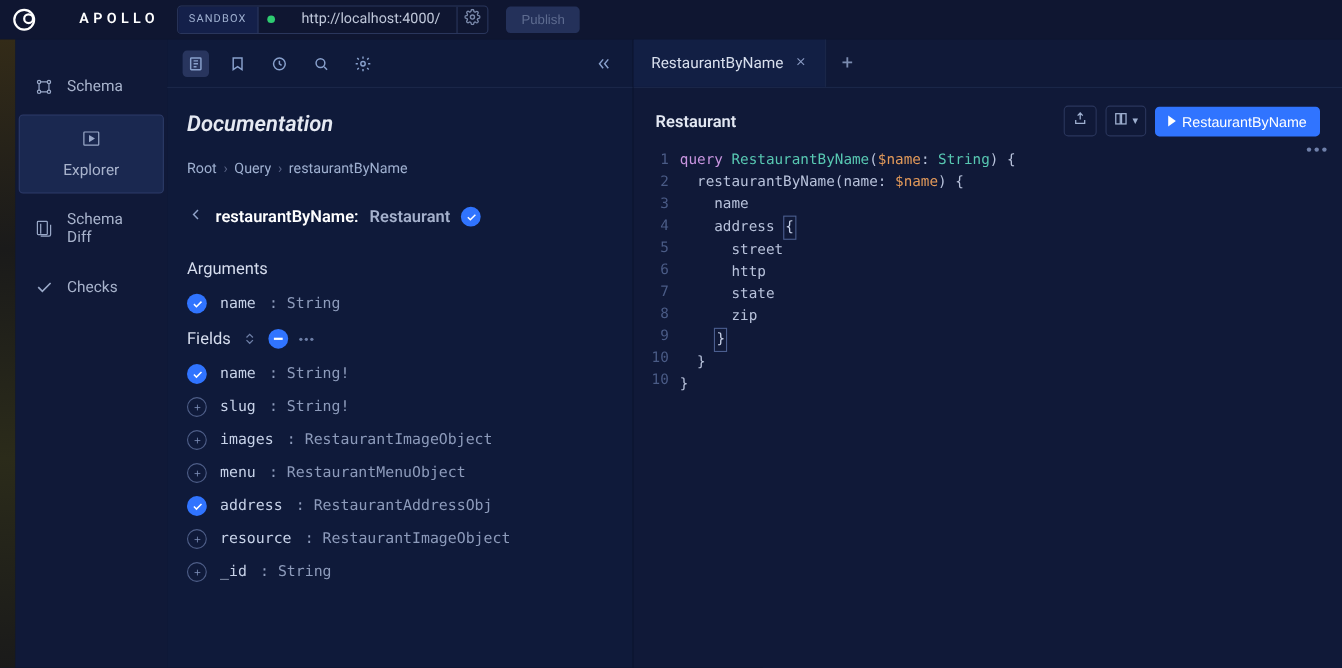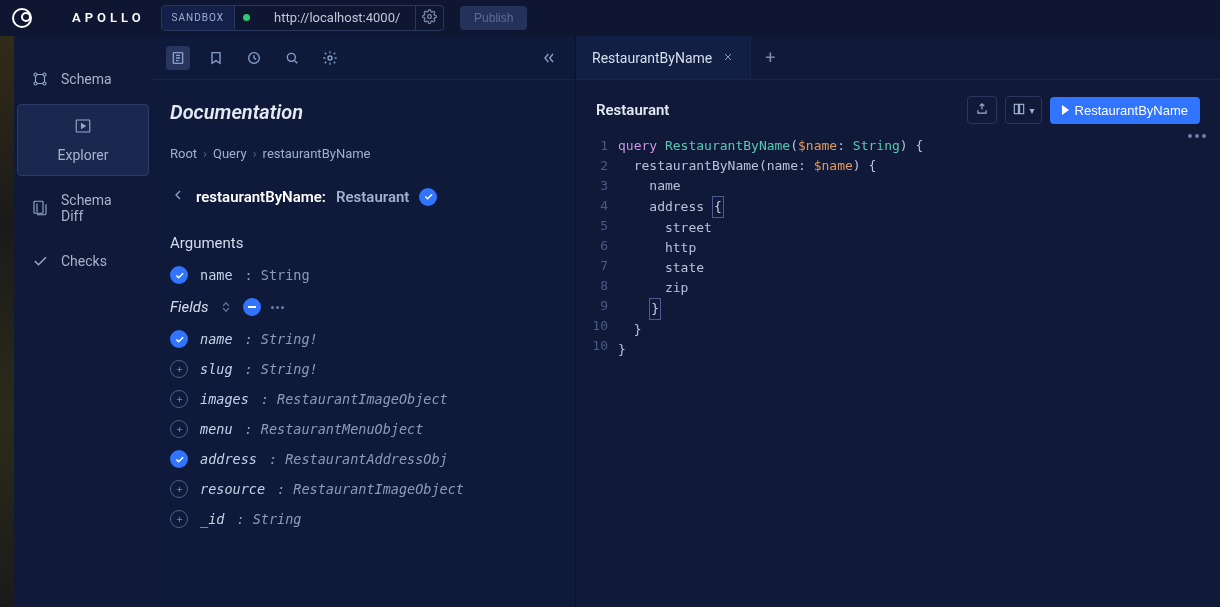--- a/index.html
+++ b/index.html
@@ -88,21 +88,21 @@
 .check-badge svg{width:11px;height:11px;color:#fff;}
 .sec-head{color:#d6ddee;font-size:15px;margin-bottom:14px;display:flex;align-items:center;gap:10px;}
 .field-row{display:flex;align-items:center;gap:12px;margin-bottom:12px;font-family:Menlo,Consolas,monospace;font-size:13.5px;}
 .row-icon{width:18px;height:18px;border-radius:50%;display:flex;align-items:center;justify-content:center;}
 .row-icon.checked{background:#3074ff;}
 .row-icon.checked svg{width:11px;height:11px;color:#fff;}
 .row-icon.add{border:1.5px solid #4e5e88;color:#7e90ba;}
 .row-icon.add svg{width:9px;height:9px;}
 .f-name{color:#c7d2e8;}
 .f-type{color:#8d9bbb;}
-.field-sec{margin-top:14px;font-style:italic;}
+.field-sec{margin-top:14px;}
 .pill-blue{width:18px;height:18px;border-radius:50%;background:#3074ff;display:flex;align-items:center;justify-content:center;}
 .pill-blue .minus{width:8px;height:2px;background:#fff;}
 .sort-ic{color:#6d7ea6;display:inline-flex;}
 .more-dots{display:inline-flex;gap:2px;}
 .more-dots span{width:3px;height:3px;border-radius:50%;background:#6d7ea6;}
 .oppanel{flex:1;display:flex;flex-direction:column;background:#101938;}
 .tabbar{height:44px;display:flex;align-items:center;border-bottom:1px solid #1a2648;}
 .tab{display:flex;align-items:center;gap:10px;padding:0 16px;height:100%;background:#121f44;border-right:1px solid #1a2648;color:#d8dfed;font-size:14px;}
 .tab-close{color:#8a9bc4;}
 .tab-add{padding:0 14px;color:#7b8bb0;font-size:18px;}

